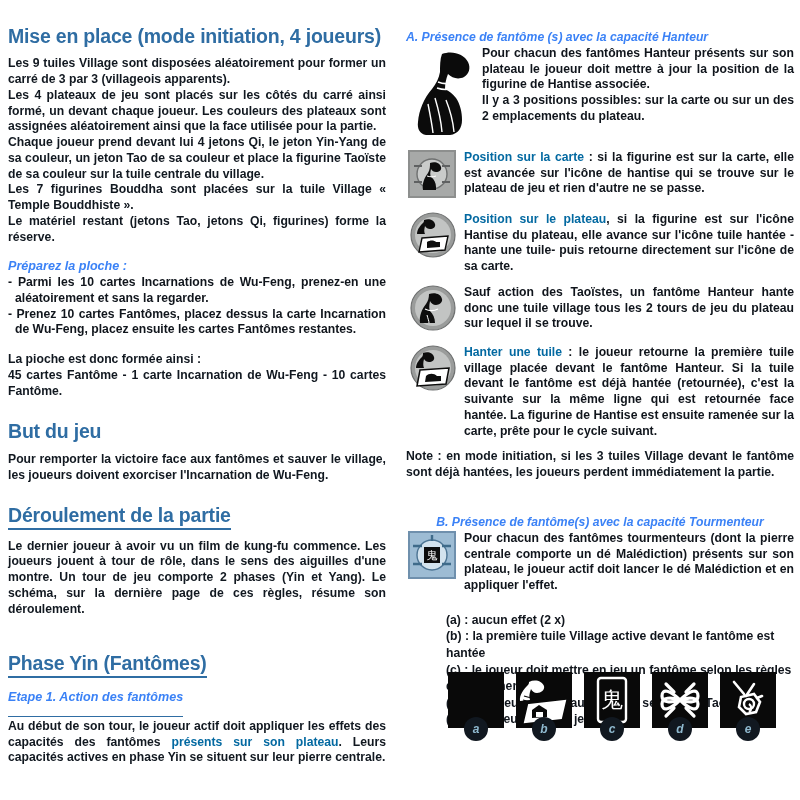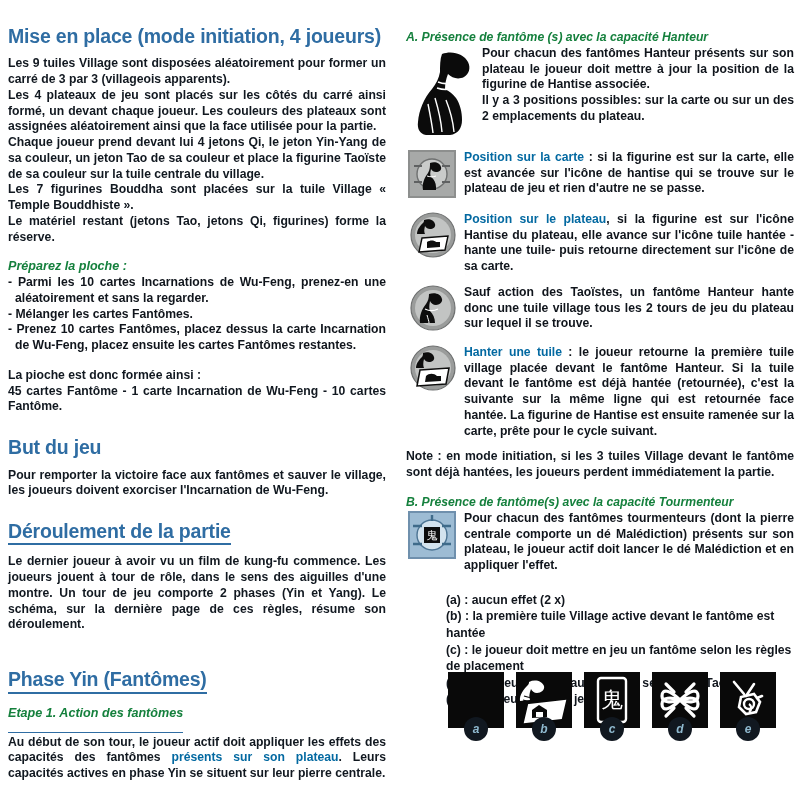--- a/index.html
+++ b/index.html
@@ -36,21 +36,21 @@
     font-size:12.2px;
     line-height:1.29;
     margin:0 0 0 0;
     text-align:justify;
     color:#111820;
     font-weight:600;
   }
   p.body + p.body{margin-top:0px;}
 
   .sub-italic{
-    color:#15803d;
+    color:#3b82f6;
     font-style:italic;
     font-weight:bold;
     font-size:12.6px;
     margin:0 0 2px 0;
   }
   .sub-italic.ul{
     border-bottom:1.5px solid #2f6da3;
     display:inline-block;
     padding-bottom:12px;
   }
@@ -72,21 +72,21 @@
   .blk .txt{flex:1;font-size:12.2px;line-height:1.29;font-weight:600;text-align:justify;}
   .icobox{flex:0 0 auto;margin-right:8px;}
 
   
   .ghost{width:62px;height:88px;margin-left:6px;margin-top:2px;}
 
   
   .stone{width:46px;height:46px;margin-left:4px;}
   .stone-sq{width:48px;height:48px;margin-left:2px;}
 
-  .sec-b-title{margin-top:0;}
+  .sec-b-title{margin-top:20px;text-align:center;}
 
   
   .dice-strip{
     position:absolute;
     left:448px;top:672px;
     width:348px;height:100px;
     display:flex;
     gap:12px;
     align-items:flex-start;
   }
@@ -118,21 +118,20 @@
     <p class="body">Chaque joueur prend devant lui 4 jetons Qi, le jeton Yin-Yang de sa couleur, un jeton Tao de sa couleur et place la figurine Taoïste de sa couleur sur la tuile centrale du village.</p>
     <p class="body">Les 7 figurines Bouddha sont placées sur la tuile Village « Temple Bouddhiste ».</p>
     <p class="body">Le matériel restant (jetons Tao, jetons Qi, figurines) forme la réserve.</p>
 
     <div class="spacer-md"></div>
 
     <p class="sub-italic">Préparez la ploche :</p>
 
     <ul class="dash">
       <li>- Parmi les 10 cartes Incarnations de Wu-Feng, prenez-en une aléatoirement et sans la regarder.</li>
-      <li>- Mélanger les cartes Fantômes.</li>
       <li>- Prenez 10 cartes Fantômes, placez dessus la carte Incarnation de Wu-Feng, placez ensuite les cartes Fantômes restantes.</li>
     </ul>
 
     <div class="spacer-md"></div>
 
     <p class="body">La pioche est donc formée ainsi :</p>
     <p class="body">45 cartes Fantôme - 1 carte Incarnation de Wu-Feng - 10 cartes Fantôme.</p>
 
     <div class="spacer-lg"></div>
 

